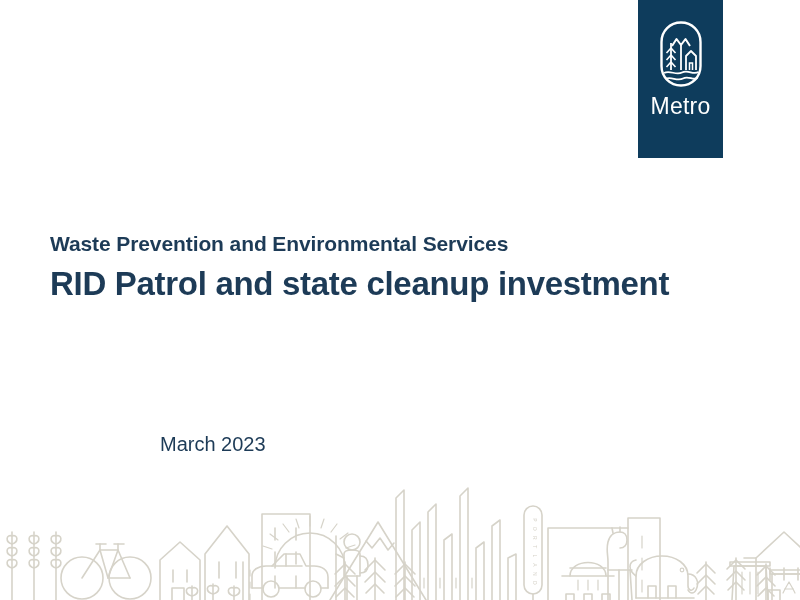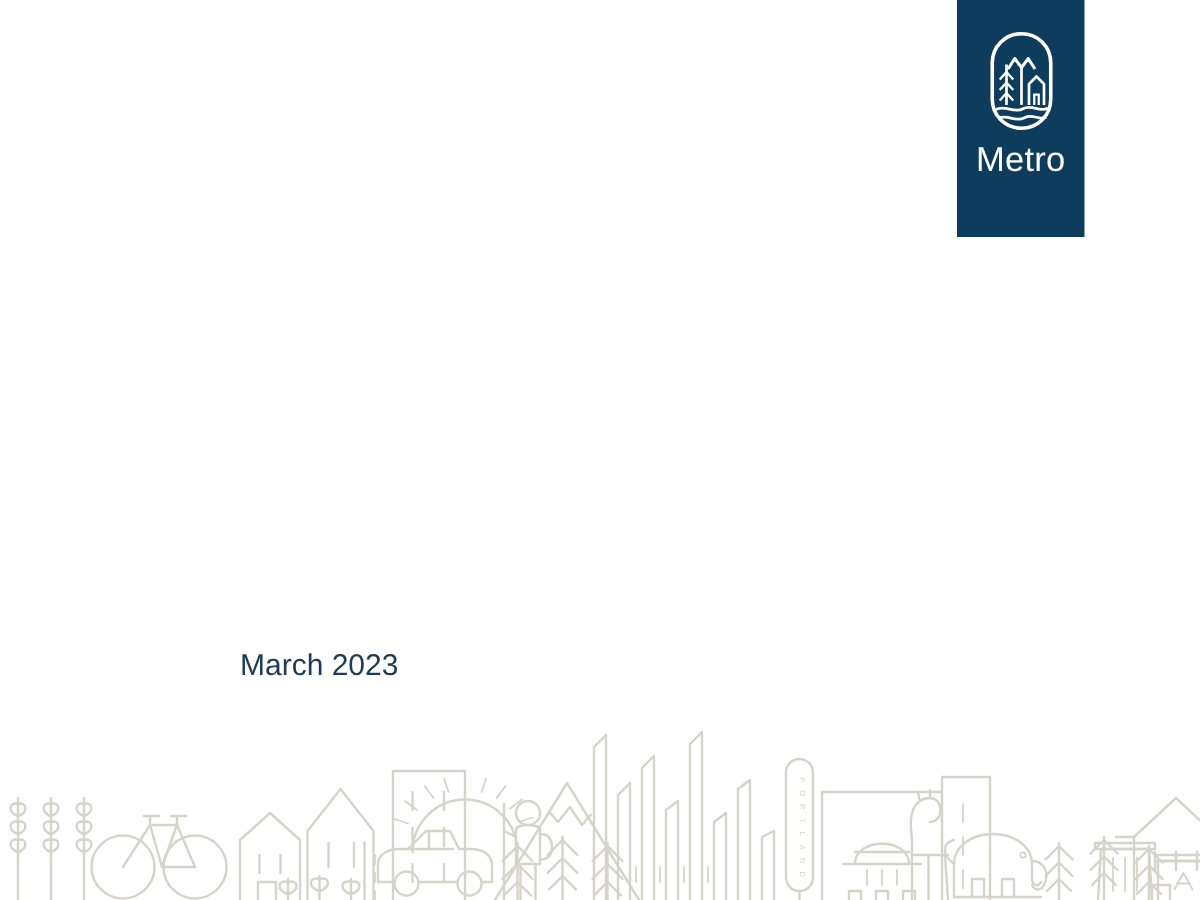--- a/index.html
+++ b/index.html
@@ -137,20 +137,24 @@
 
       <path d="M29 50 L29 36 L34 31 L39 36 L39 50" fill="none" stroke="#ffffff" stroke-width="1.8" stroke-linejoin="round"></path>
       <path d="M32.5 50 L32.5 43 L35.5 43 L35.5 50" fill="none" stroke="#ffffff" stroke-width="1.5"></path>
 
       <path d="M7 53 C13 49.5 19 56 25 52.5 C31 49 36 55.5 41.5 52" fill="none" stroke="#ffffff" stroke-width="1.8"></path>
       <path d="M8.5 59 C14 55.8 20 61.8 26 58.5 C31.5 55.4 36 60.8 40.5 58" fill="none" stroke="#ffffff" stroke-width="1.8"></path>
     </svg>
     <div id="logo-wordmark">Metro</div>
   </div>
 
+  <div id="title-group">
+    <div id="eyebrow">Waste Prevention and Environmental Services</div>
+    <div id="main-title">RID Patrol and state cleanup investment</div>
+  </div>
 
   <div id="date-line">March 2023</div>
 
   <div id="skyline-band">
     <svg viewBox="0 0 800 130" preserveAspectRatio="none" aria-hidden="true">
 
       <g>
         <path class="ln" d="M12 130 L12 62"></path>
         <path class="ln" d="M12 66 C6 64 5 72 12 74 C19 72 18 64 12 66 Z"></path>
         <path class="ln" d="M12 78 C6 76 5 84 12 86 C19 84 18 76 12 78 Z"></path>

